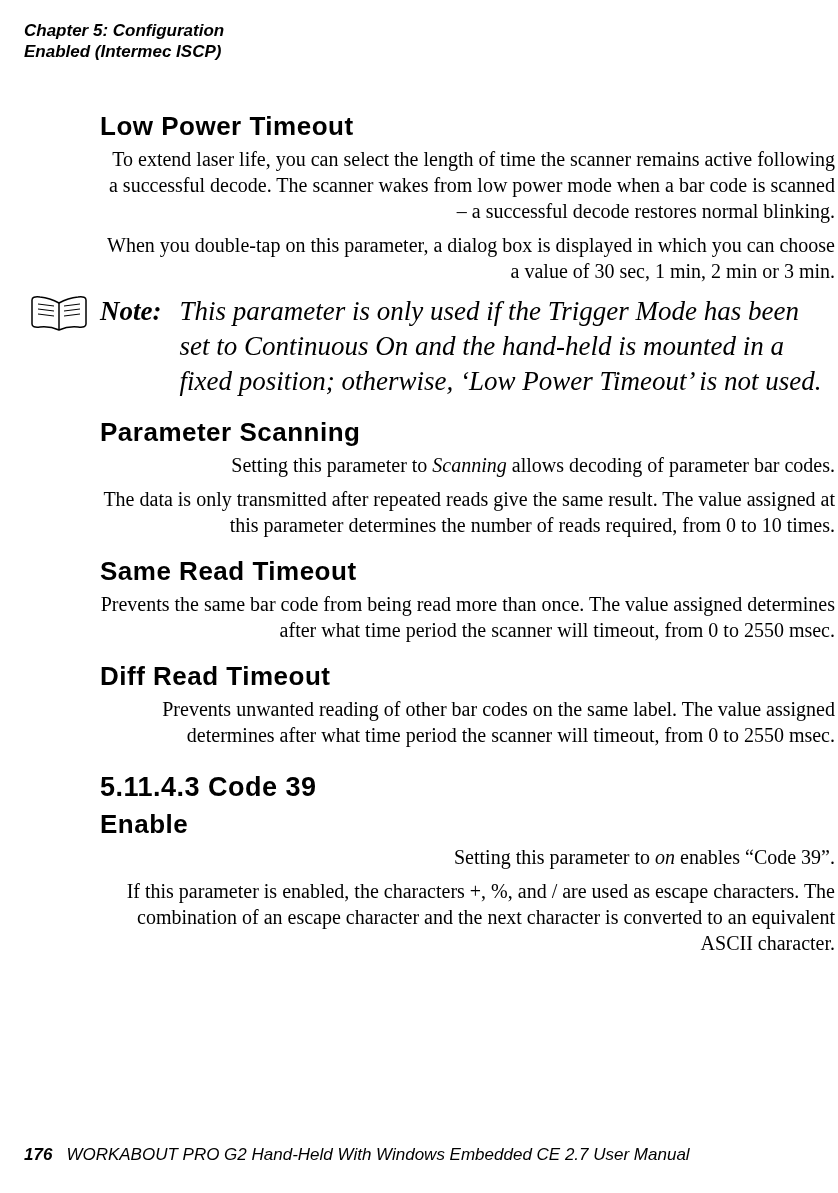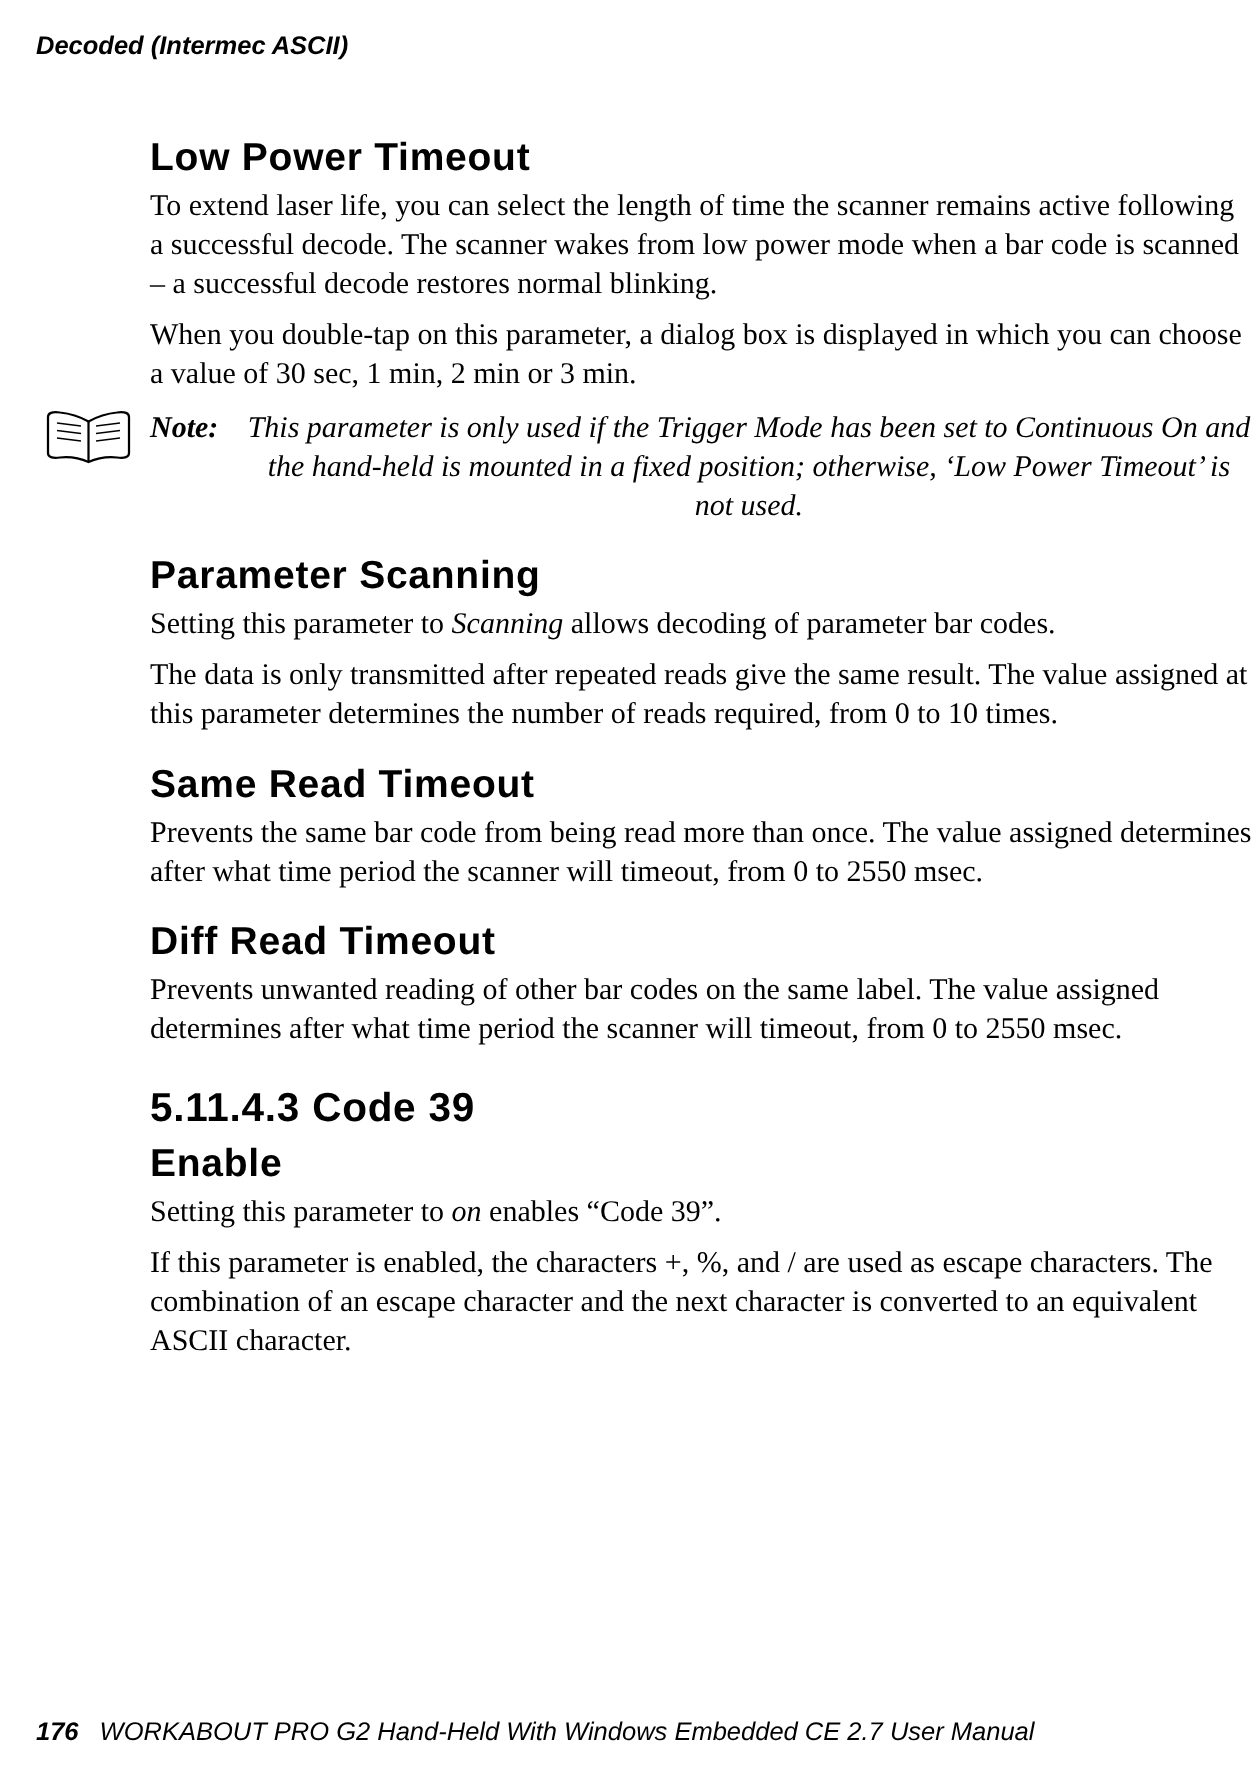--- a/index.html
+++ b/index.html
@@ -44,36 +44,36 @@
     font-stretch: condensed;
     font-weight: bold;
     font-size: 27px;
     margin: 24px 0 6px 0;
     letter-spacing: 0.5px;
   }
   .body-p {
     font-size: 20px;
     line-height: 1.3;
     margin: 0 0 8px 0;
+    text-align: right;
   }
   .note-row {
     display: flex;
     align-items: flex-start;
     margin: 10px 0 10px -70px;
   }
   .note-icon {
     flex: 0 0 60px;
     margin-right: 10px;
   }
   .note-text {
     font-style: italic;
-    font-size: 20px;
+    font-size: 27px;
     line-height: 1.3;
     display: flex;
-    text-align: center;
   }
   .note-label {
     font-weight: bold;
     flex: 0 0 auto;
     margin-right: 18px;
   }
   .note-body {
     flex: 1 1 auto;
   }
   .footer {
@@ -89,21 +89,22 @@
     margin-right: 14px;
   }
   em.term { font-style: italic; }
 </style>
 </head>
 <body>
 
 <div class="page">
 
   <div class="header">
-    <div>Decoded (Intermec ASCII)</div>
+    <div>Chapter 5: Configuration</div>
+    <div>Enabled (Intermec ISCP)</div>
   </div>
 
   <div class="content">
 
     <div class="h-sub">Low Power Timeout</div>
     <p class="body-p">To extend laser life, you can select the length of time the scanner remains active following a successful decode. The scanner wakes from low power mode when a bar code is scanned – a successful decode restores normal blinking.</p>
     <p class="body-p">When you double-tap on this parameter, a dialog box is displayed in which you can choose a value of 30 sec, 1 min, 2 min or 3 min.</p>
 
     <div class="note-row">
       <div class="note-icon">

